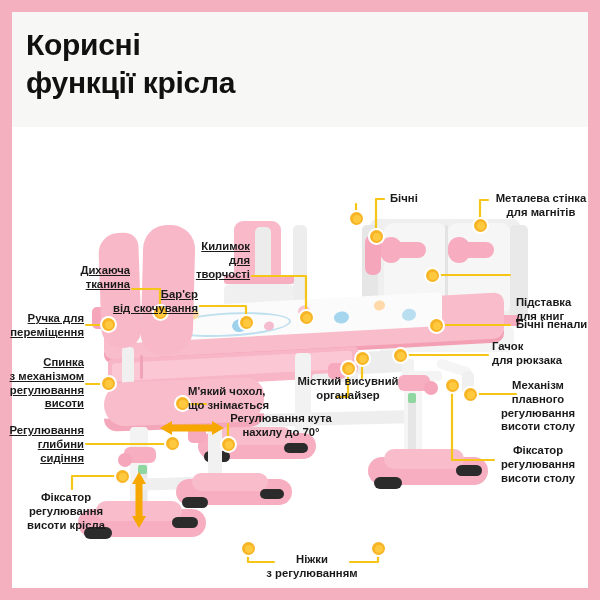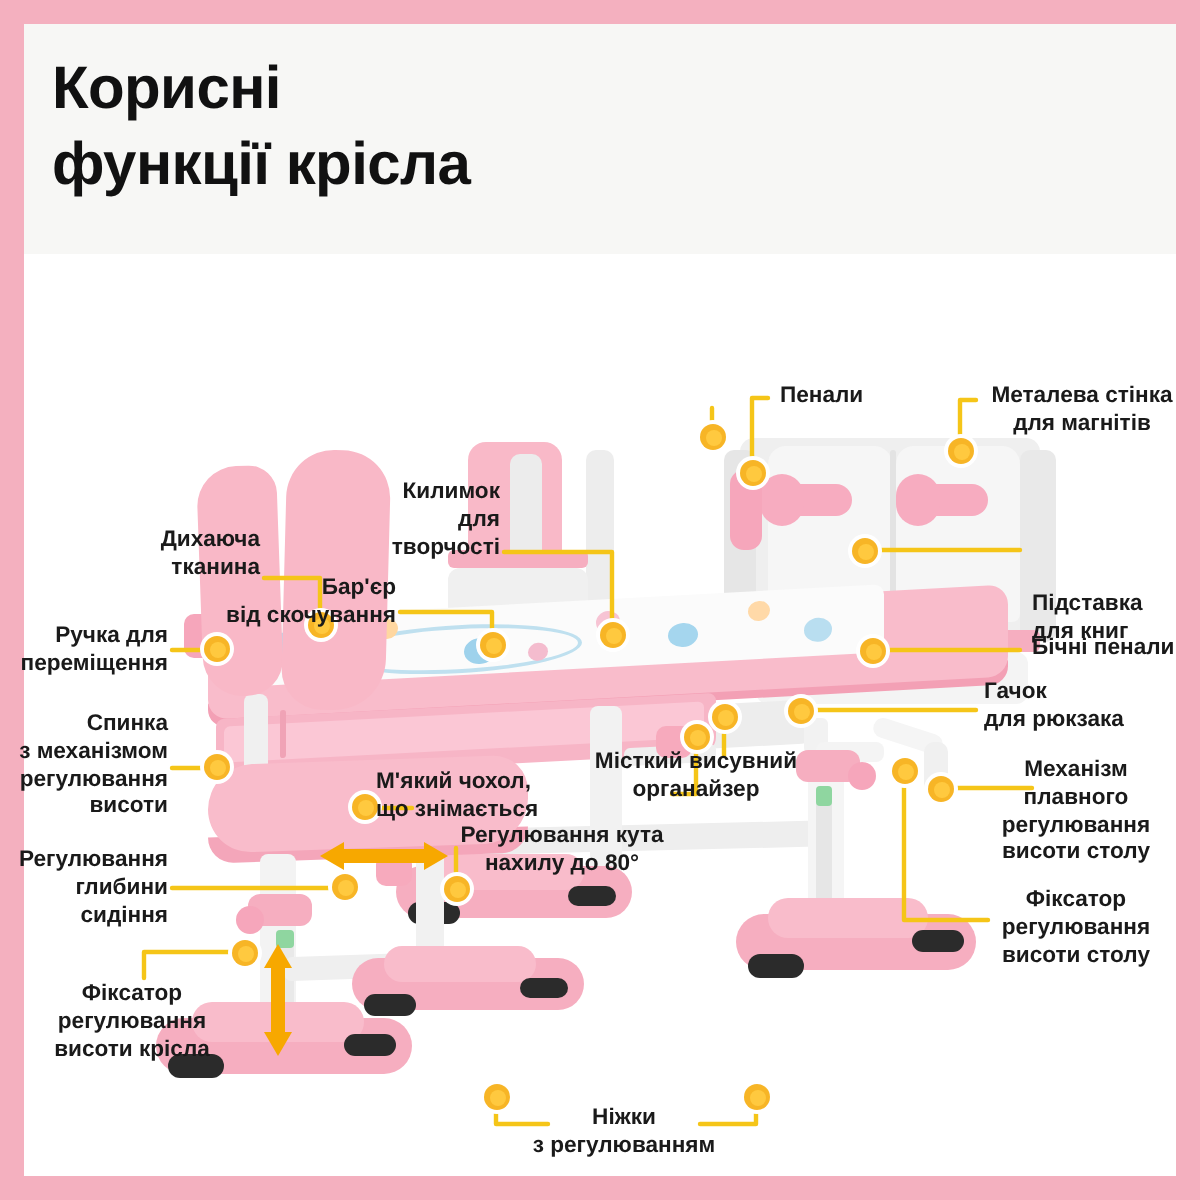--- a/index.html
+++ b/index.html
@@ -147,21 +147,21 @@
   #chair-foot-b2{left:180px;top:346px;width:76px;height:18px;background:#f9bccb;border-radius:9px;}
   #chair-pad3  {left:170px;top:370px;width:26px;height:11px;background:#2b2b2b;border-radius:6px;}
   #chair-pad4  {left:248px;top:362px;width:24px;height:10px;background:#2b2b2b;border-radius:5px;}
 
   
   .label{
     position:absolute;
     font-size:11.3px;font-weight:bold;line-height:1.22;
     color:#1a1a1a;white-space:pre-line;
   }
-  .label.r{text-align:right;}
+  .label.r{text-align:right;text-decoration:underline;}
   .label.l{text-align:left;}
   .label.c{text-align:center;}
 
   
   #wires{position:absolute;left:0;top:0;width:600px;height:600px;pointer-events:none;}
 
   .dot{
     position:absolute;width:13px;height:13px;border-radius:50%;
     background:#f7b526;
     box-shadow:0 0 0 2px #ffffff;
@@ -374,38 +374,38 @@
   <div class="label r" style="left:110px;top:288px;width:88px;">Бар'єр
 від скочування</div>
 
   <div class="label l" style="left:188px;top:385px;width:92px;">М'який чохол,
 що знімається</div>
 
   <div class="label r" style="left:176px;top:240px;width:74px;">Килимок
 для творчості</div>
 
 
-  <div class="label l" style="left:390px;top:192px;width:60px;">Пенали</div>
+  <div class="label l" style="left:390px;top:192px;width:60px;">Бічні</div>
 
   <div class="label c" style="left:492px;top:192px;width:98px;">Металева стінка
 для магнітів</div>
 
   <div class="label l" style="left:516px;top:260px;width:76px;margin-top:36px;">Підставка
 для книг</div>
 
   <div class="label l" style="left:516px;top:318px;width:80px;">Бічні пенали</div>
 
   <div class="label l" style="left:492px;top:340px;width:76px;">Гачок
 для рюкзака</div>
 
   <div class="label c" style="left:290px;top:375px;width:116px;">Місткий висувний
 органайзер</div>
 
   <div class="label c" style="left:222px;top:412px;width:118px;">Регулювання кута
-нахилу до 80°</div>
+нахилу до 70°</div>
 
   <div class="label c" style="left:486px;top:379px;width:104px;">Механізм
 плавного
 регулювання
 висоти столу</div>
 
   <div class="label c" style="left:488px;top:444px;width:100px;">Фіксатор
 регулювання
 висоти столу</div>
 

